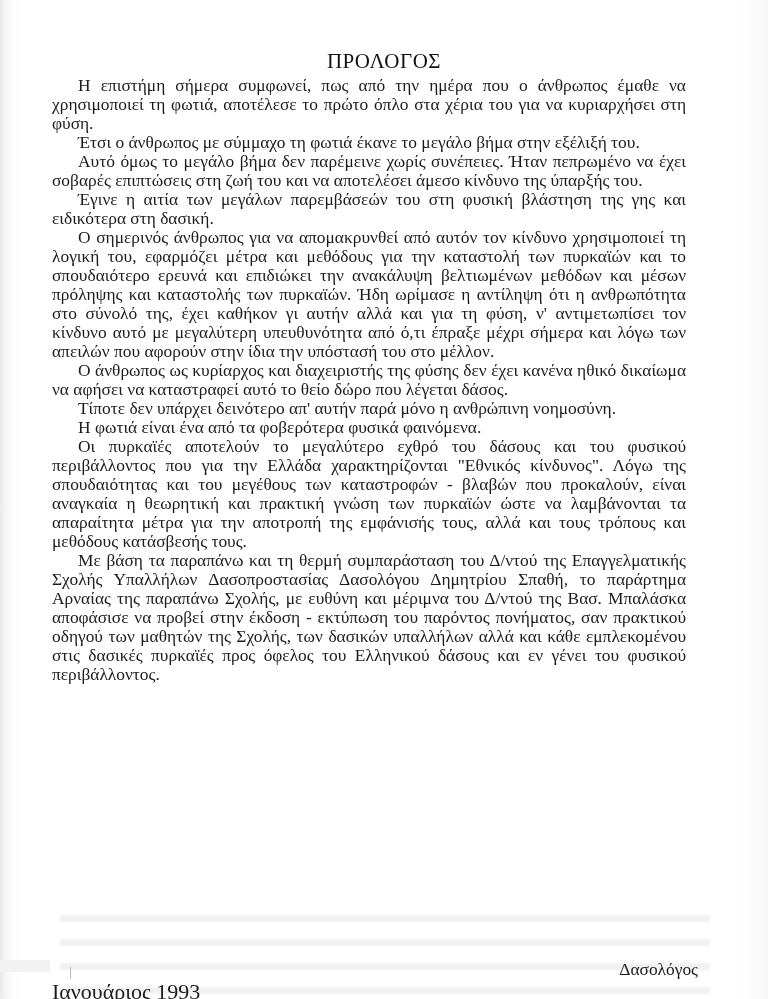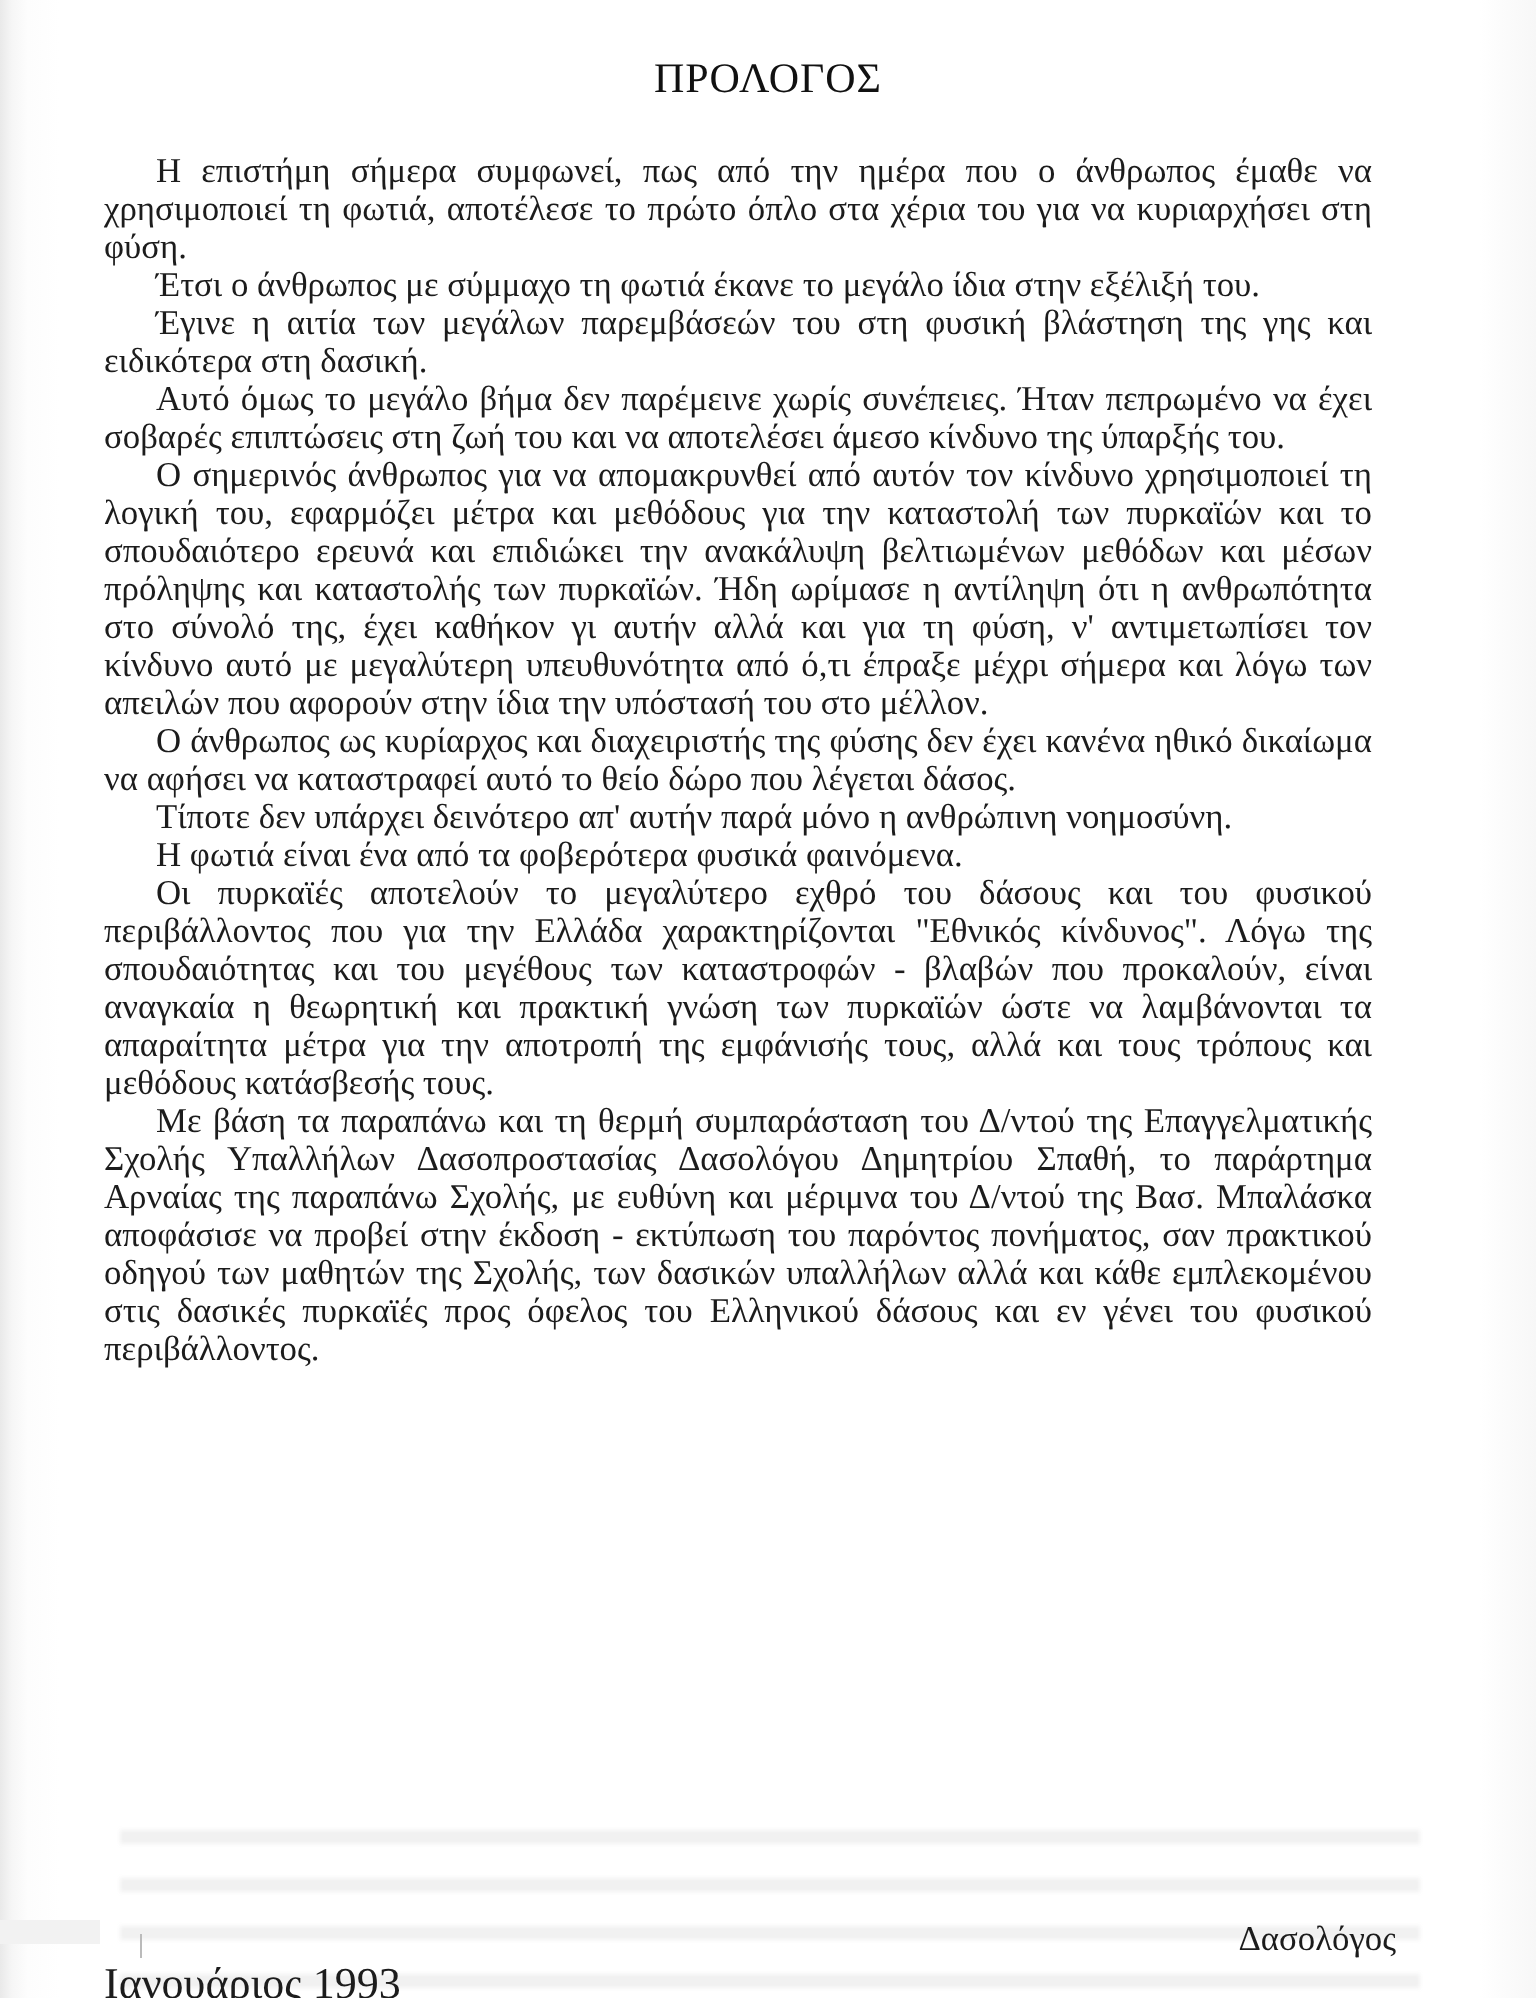--- a/index.html
+++ b/index.html
@@ -24,21 +24,21 @@
     .bleed {
       position: absolute;
       left: 60px; top: 905px;
       width: 650px; height: 94px;
       background:
         repeating-linear-gradient(to bottom, transparent 0px, transparent 10px, rgba(120,120,120,0.10) 10px, rgba(120,120,120,0.10) 17px, transparent 17px, transparent 24px);
       filter: blur(1px);
     }
     .title {
       position: absolute;
-      top: 27px;
+      top: 49px;
       left: 0;
       width: 768px;
       text-align: center;
       font-size: 21px;
       letter-spacing: 0.5px;
       color: #111;
     }
     .body-text {
       position: absolute;
       left: 52px;
@@ -91,23 +91,23 @@
 <body>
 
 <div class="page">
   <div class="bleed"></div>
   <div class="left-strip"></div>
 
   <h1 class="title" style="margin:0;font-weight:normal;">ΠΡΟΛΟΓΟΣ</h1>
 
   <div class="body-text">
     <p>Η επιστήμη σήμερα συμφωνεί, πως από την ημέρα που ο άνθρωπος έμαθε να χρησιμοποιεί τη φωτιά, αποτέλεσε το πρώτο όπλο στα χέρια του για να κυριαρχήσει στη φύση.</p>
-    <p>Έτσι ο άνθρωπος με σύμμαχο τη φωτιά έκανε το μεγάλο ίδια στην εξέλιξή του.</p>
+    <p>Έτσι ο άνθρωπος με σύμμαχο τη φωτιά έκανε το μεγάλο βήμα στην εξέλιξή του.</p>
+    <p>Αυτό όμως το μεγάλο βήμα δεν παρέμεινε χωρίς συνέπειες. Ήταν πεπρωμένο να έχει σοβαρές επιπτώσεις στη ζωή του και να αποτελέσει άμεσο κίνδυνο της ύπαρξής του.</p>
     <p>Έγινε η αιτία των μεγάλων παρεμβάσεών του στη φυσική βλάστηση της γης και ειδικότερα στη δασική.</p>
-    <p>Αυτό όμως το μεγάλο βήμα δεν παρέμεινε χωρίς συνέπειες. Ήταν πεπρωμένο να έχει σοβαρές επιπτώσεις στη ζωή του και να αποτελέσει άμεσο κίνδυνο της ύπαρξής του.</p>
     <p>Ο σημερινός άνθρωπος για να απομακρυνθεί από αυτόν τον κίνδυνο χρησιμοποιεί τη λογική του, εφαρμόζει μέτρα και μεθόδους για την καταστολή των πυρκαϊών και το σπουδαιότερο ερευνά και επιδιώκει την ανακάλυψη βελτιωμένων μεθόδων και μέσων πρόληψης και καταστολής των πυρκαϊών. Ήδη ωρίμασε η αντίληψη ότι η ανθρωπότητα στο σύνολό της, έχει καθήκον γι αυτήν αλλά και για τη φύση, ν' αντιμετωπίσει τον κίνδυνο αυτό με μεγαλύτερη υπευθυνότητα από ό,τι έπραξε μέχρι σήμερα και λόγω των απειλών που αφορούν στην ίδια την υπόστασή του στο μέλλον.</p>
     <p>Ο άνθρωπος ως κυρίαρχος και διαχειριστής της φύσης δεν έχει κανένα ηθικό δικαίωμα να αφήσει να καταστραφεί αυτό το θείο δώρο που λέγεται δάσος.</p>
     <p>Τίποτε δεν υπάρχει δεινότερο απ' αυτήν παρά μόνο η ανθρώπινη νοημοσύνη.</p>
     <p>Η φωτιά είναι ένα από τα φοβερότερα φυσικά φαινόμενα.</p>
     <p>Οι πυρκαϊές αποτελούν το μεγαλύτερο εχθρό του δάσους και του φυσικού περιβάλλοντος που για την Ελλάδα χαρακτηρίζονται "Εθνικός κίνδυνος". Λόγω της σπουδαιότητας και του μεγέθους των καταστροφών - βλαβών που προκαλούν, είναι αναγκαία η θεωρητική και πρακτική γνώση των πυρκαϊών ώστε να λαμβάνονται τα απαραίτητα μέτρα για την αποτροπή της εμφάνισής τους, αλλά και τους τρόπους και μεθόδους κατάσβεσής τους.</p>
     <p>Με βάση τα παραπάνω και τη θερμή συμπαράσταση του Δ/ντού της Επαγγελματικής Σχολής Υπαλλήλων Δασοπροστασίας Δασολόγου Δημητρίου Σπαθή, το παράρτημα Αρναίας της παραπάνω Σχολής, με ευθύνη και μέριμνα του Δ/ντού της Βασ. Μπαλάσκα αποφάσισε να προβεί στην έκδοση - εκτύπωση του παρόντος πονήματος, σαν πρακτικού οδηγού των μαθητών της Σχολής, των δασικών υπαλλήλων αλλά και κάθε εμπλεκομένου στις δασικές πυρκαϊές προς όφελος του Ελληνικού δάσους και εν γένει του φυσικού περιβάλλοντος.</p>
   </div>
 
   <div class="mark"></div>
 

